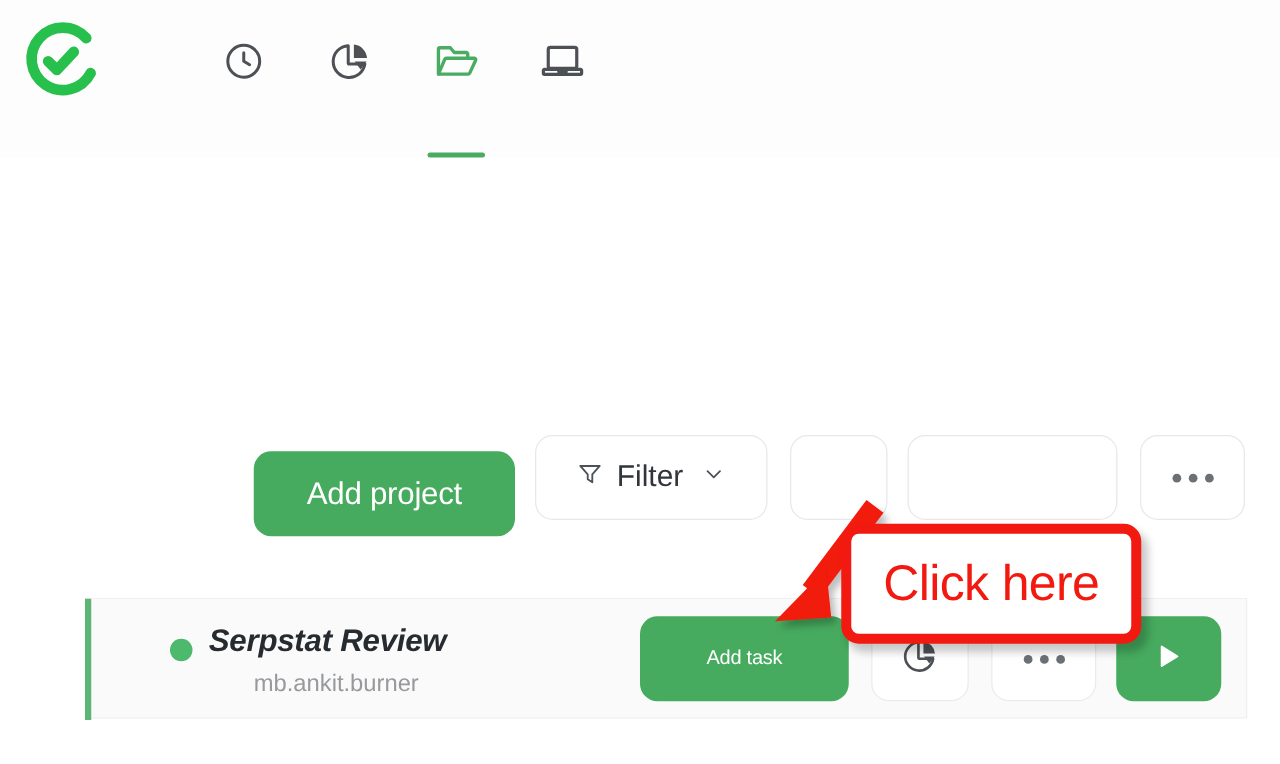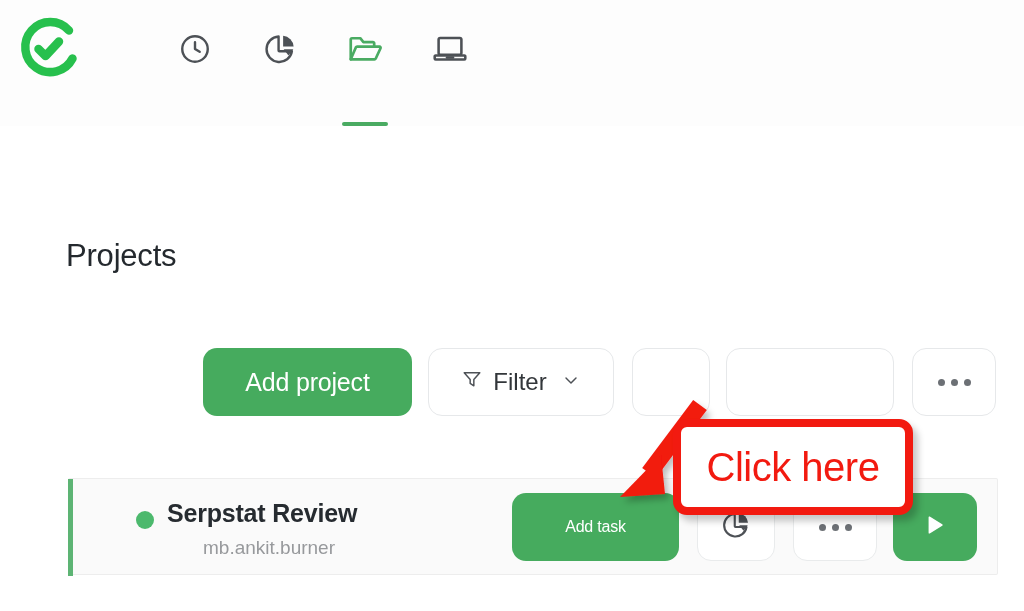--- a/index.html
+++ b/index.html
@@ -80,21 +80,21 @@
     padding-left: 27px;
     color: #808387;
     font-size: 24px;
     overflow: hidden;
     white-space: nowrap;
     cursor: text;
   }
 
   .btn-primary {
     position: absolute;
-    left: 203px; top: 0;
+    left: 203px; top: 13px;
     width: 209px; height: 68px;
     border-radius: 14px;
     background: #46ab5e;
     border: none;
     color: #ffffff;
     font-size: 25px;
     font-family: "Liberation Sans", sans-serif;
     cursor: pointer;
     display: flex; align-items: center; justify-content: center;
     letter-spacing: -0.2px;
@@ -151,20 +151,21 @@
     background: #4cb96d;
   }
   .row-title {
     position: absolute;
     left: 99px; top: 20px;
     font-size: 25px;
     font-weight: 700;
     color: #262b30;
     letter-spacing: -0.2px;
     white-space: nowrap;
+    font-style: italic;
   }
   .row-subtitle {
     position: absolute;
     left: 99px; top: 58px;
     font-size: 19px;
     color: #97999c;
     white-space: nowrap;
     margin-left: 36px;
   }
 
@@ -263,21 +264,20 @@
             <path d="M2.4 16.3 L21.6 16.3 A0.6 0.6 0 0 1 22.2 17 L22.2 18.4 A0.6 0.6 0 0 1 21.6 19 L2.4 19 A0.6 0.6 0 0 1 1.8 18.4 L1.8 17 A0.6 0.6 0 0 1 2.4 16.3 Z"></path>
             <path d="M10 17.6 L14 17.6"></path>
           </svg>
         </div>
 
       </div>
 
     </div>
   </div>
 
-  <div class="page-title">Projects</div>
 
   <div class="toolbar">
 
 
     <button class="btn-primary">Add project</button>
 
     <div class="btn-outline btn-filter">
       <span>
         <svg width="22" height="22" viewBox="0 0 24 24" fill="none" stroke="#4d5156" stroke-width="1.6" stroke-linecap="round" stroke-linejoin="round">
           <path d="M3.5 5.2 L20.5 5.2 L14 12.6 L14 19.4 L10 16.8 L10 12.6 Z"></path>

